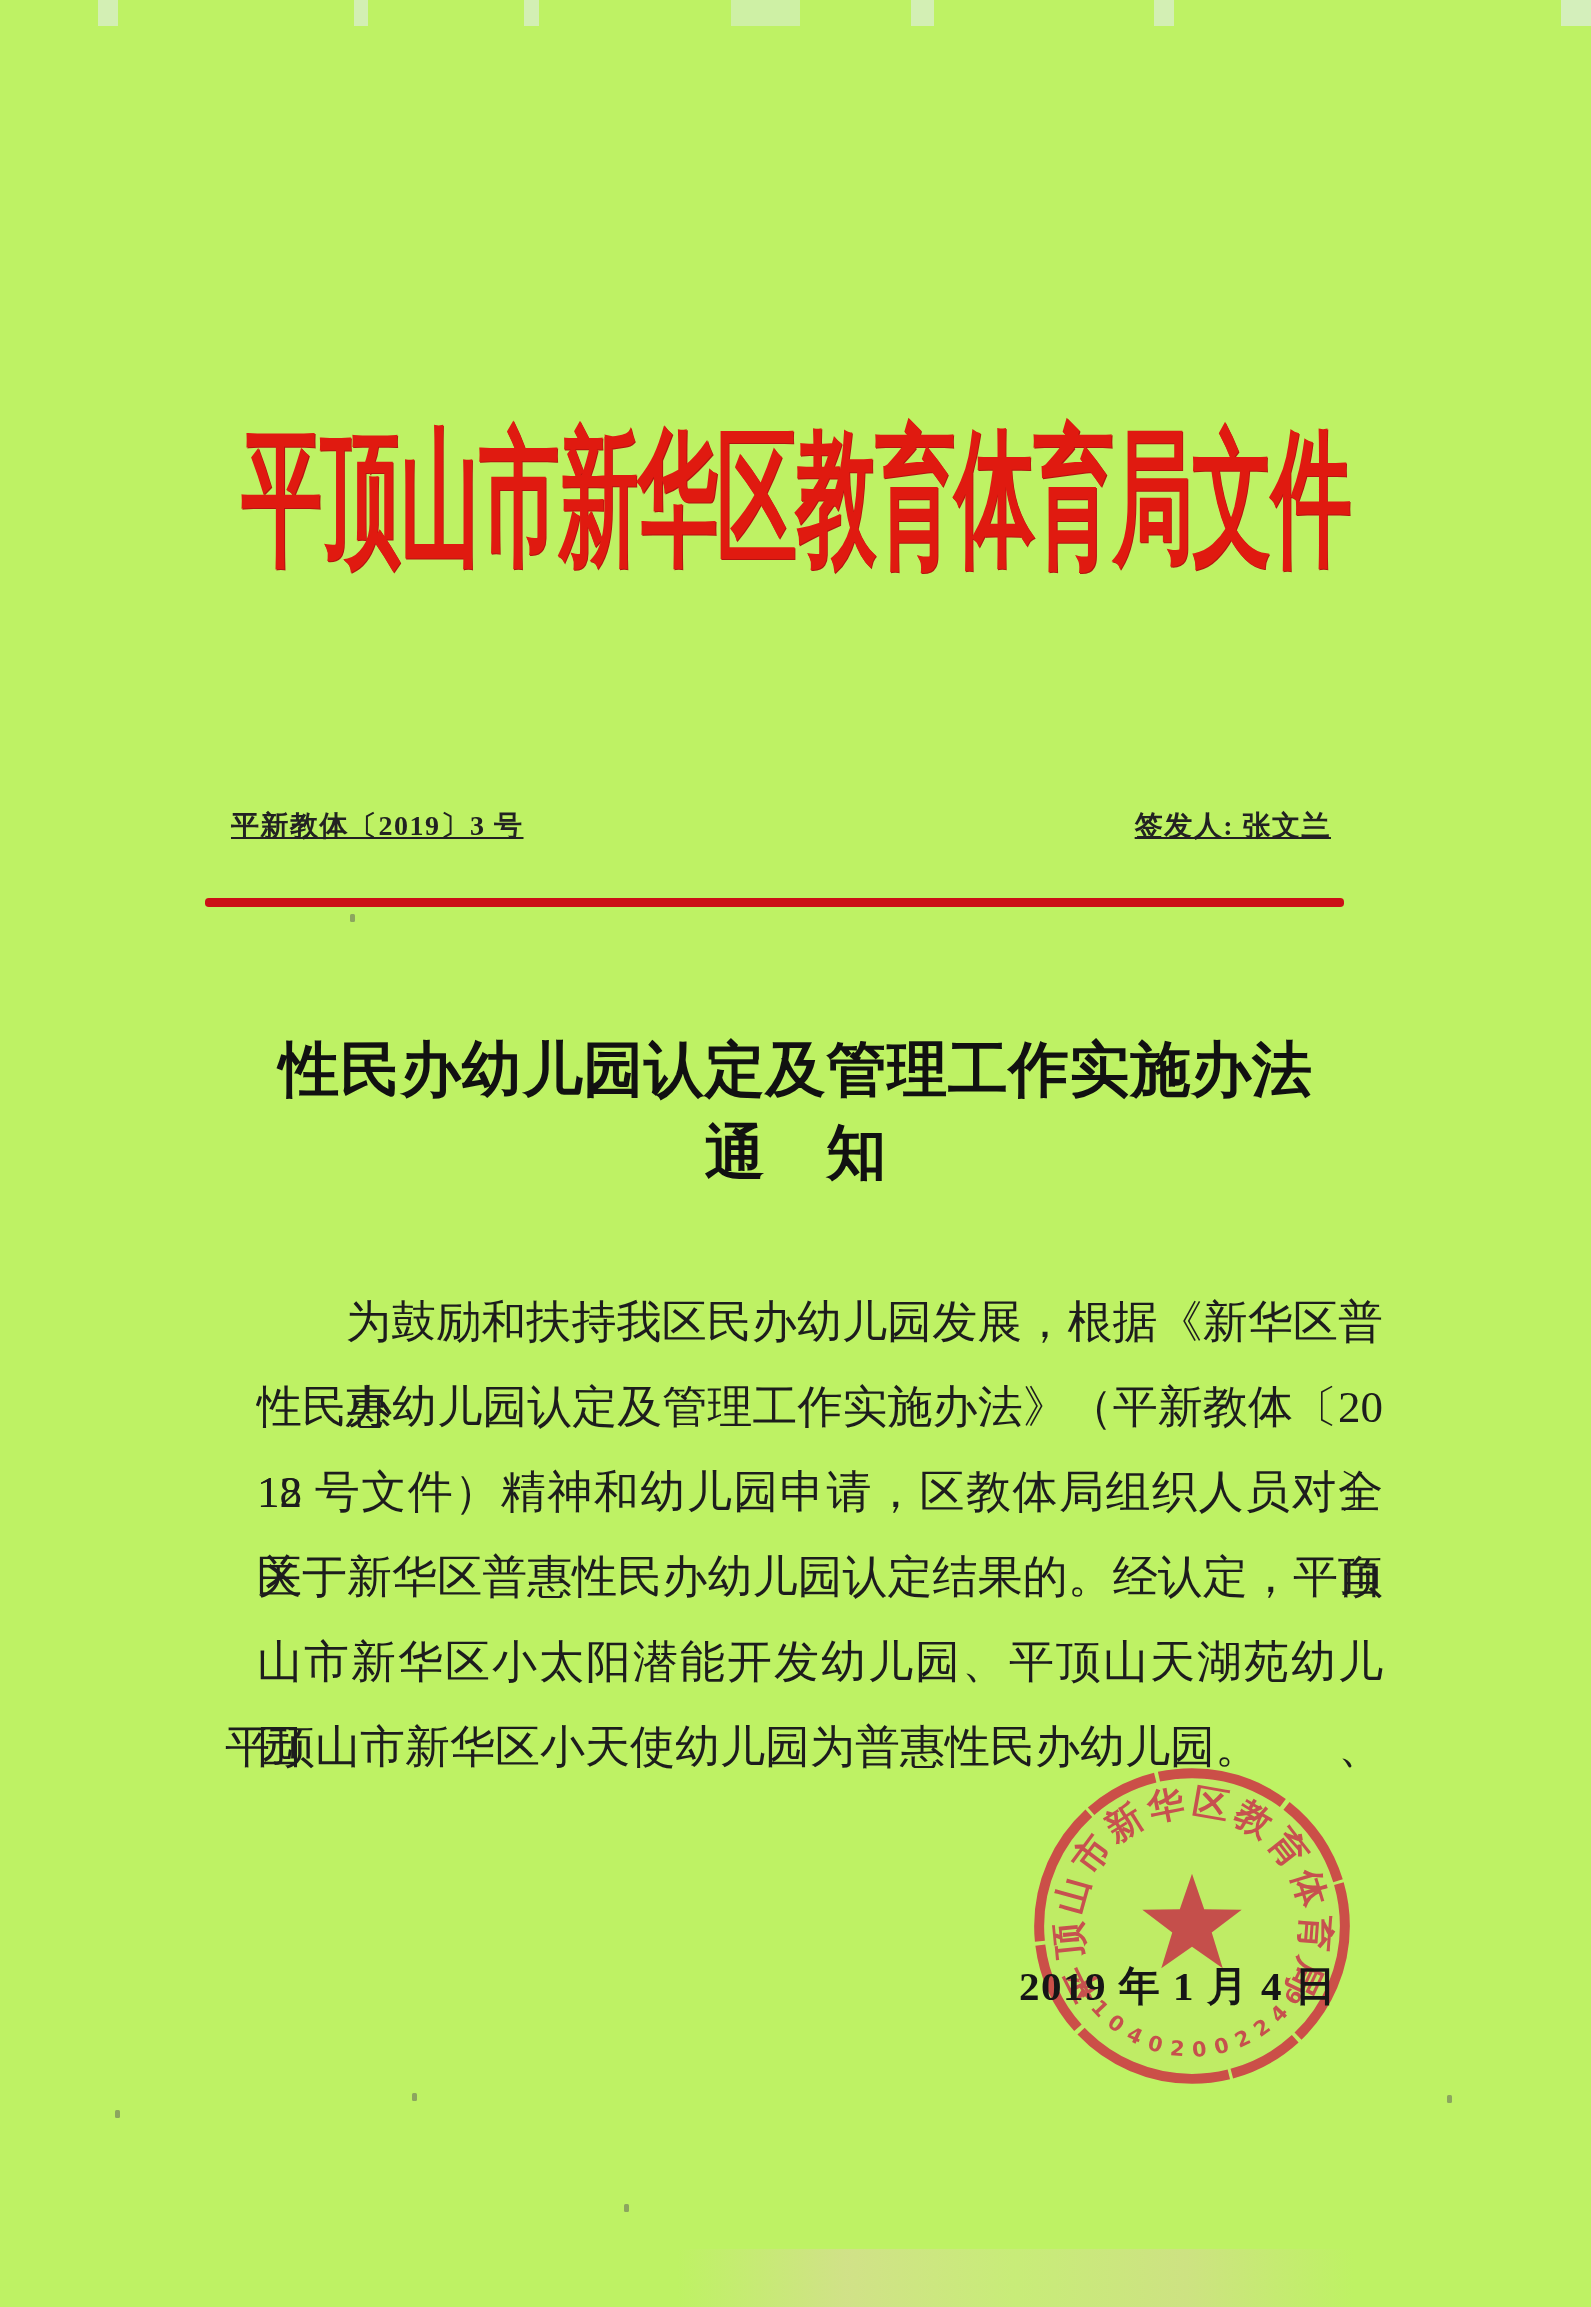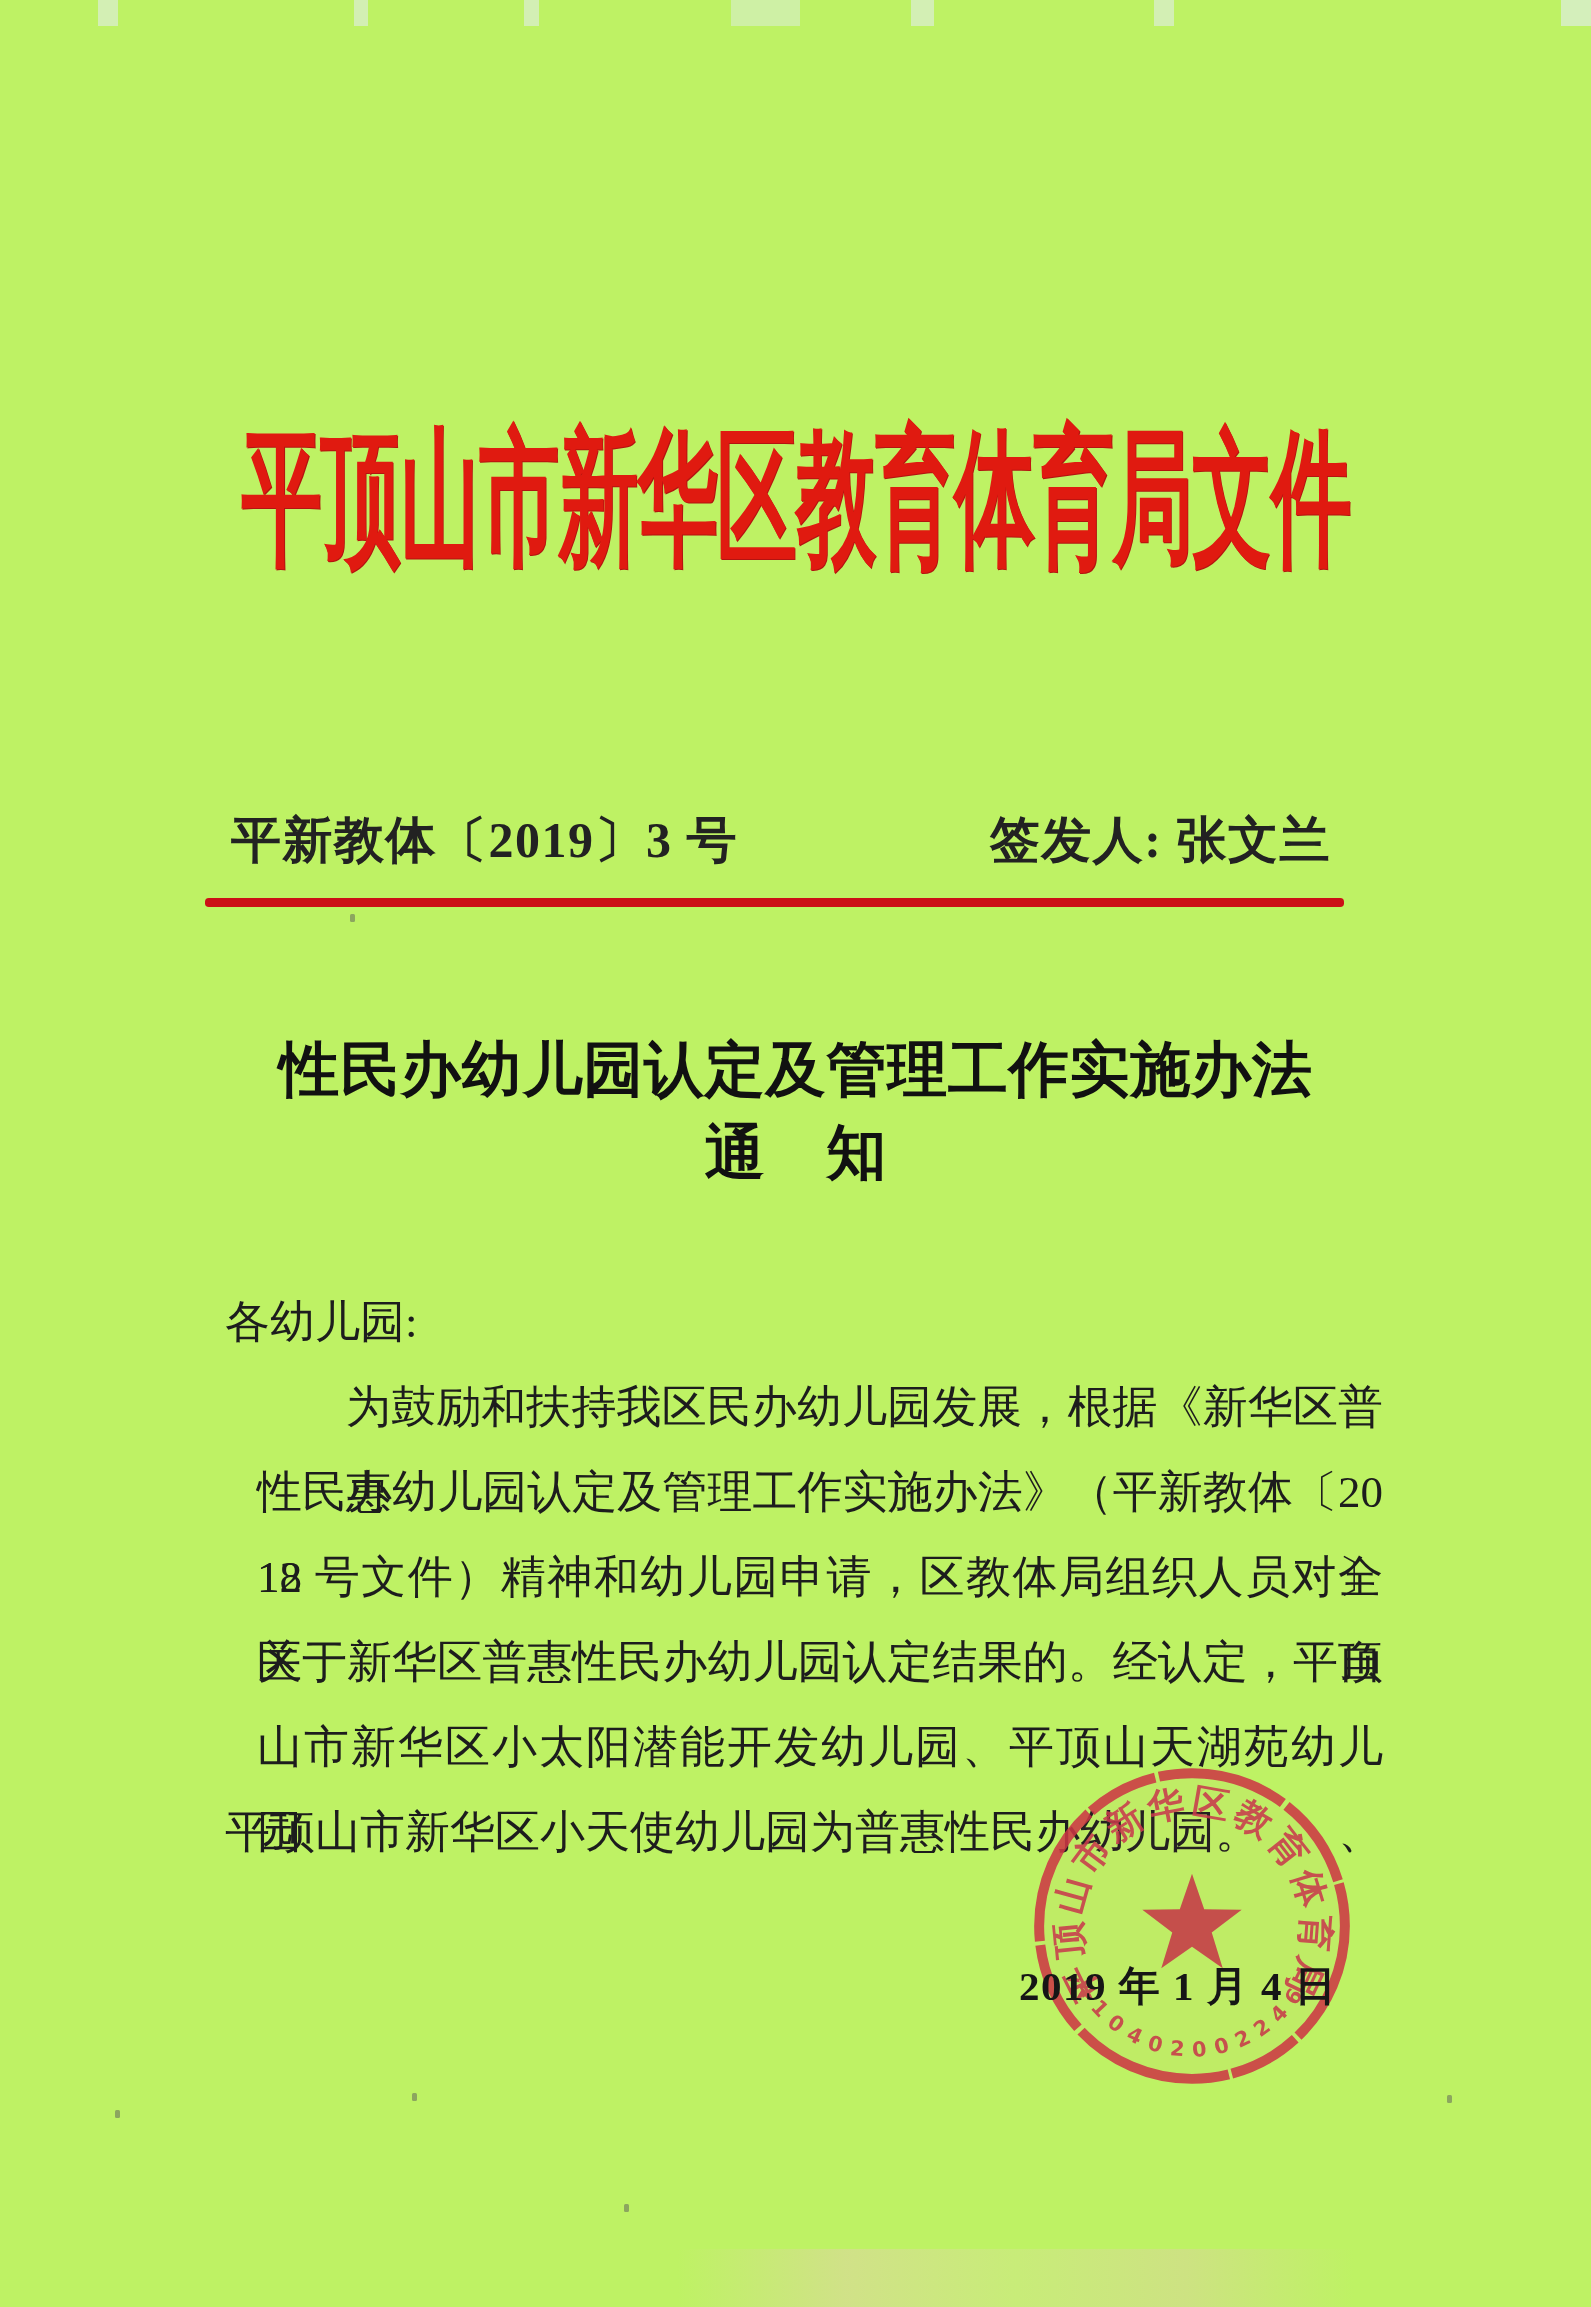--- a/index.html
+++ b/index.html
@@ -21,22 +21,23 @@
     font-size:80px;font-weight:bold;
     letter-spacing:-0.8px;white-space:nowrap;
     color:#e01a10;
     transform:scaleY(1.85);transform-origin:50% 45%;
     text-shadow:0.8px 0.8px 0 #b31410;
   }
   
   .ref-row{
     position:absolute;top:807px;left:231px;width:1100px;
     display:flex;justify-content:space-between;align-items:baseline;
-    font-size:50px;font-weight:600;letter-spacing:1.5px;
+    font-size:28px;font-weight:600;letter-spacing:1.5px;
     color:#222;
+    text-decoration:underline;
   }
   
   .red-rule{
     position:absolute;top:898px;left:205px;width:1139px;height:8.5px;
     background:#cb1016;border-radius:3.8px;
   }
   
   .doc-title{
     position:absolute;top:1029px;left:0;width:100%;
     text-align:center;font-weight:bold;color:#111;
@@ -98,21 +99,20 @@
   </div>
 
   <div class="red-rule"></div>
 
   <div class="doc-title">
     <div>性民办幼儿园认定及管理工作实施办法</div>
     <div>通　知</div>
   </div>
 
   <div class="body-block">
-    <div class="body-line plain">各幼儿园:</div>
     <div class="body-line jline indent">为鼓励和扶持我区民办幼儿园发展，根据《新华区普惠</div>
     <div class="body-line jline">性民办幼儿园认定及管理工作实施办法》（平新教体〔2018〕</div>
     <div class="body-line jline">12 号文件）精神和幼儿园申请，区教体局组织人员对全区自</div>
     <div class="body-line jline">关于新华区普惠性民办幼儿园认定结果的。经认定，平顶</div>
     <div class="body-line jline">山市新华区小太阳潜能开发幼儿园、平顶山天湖苑幼儿园、</div>
     <div class="body-line plain">平顶山市新华区小天使幼儿园为普惠性民办幼儿园。</div>
   </div>
 
   <svg class="seal" viewBox="0 0 440 440" xmlns="http://www.w3.org/2000/svg">
     <defs>

